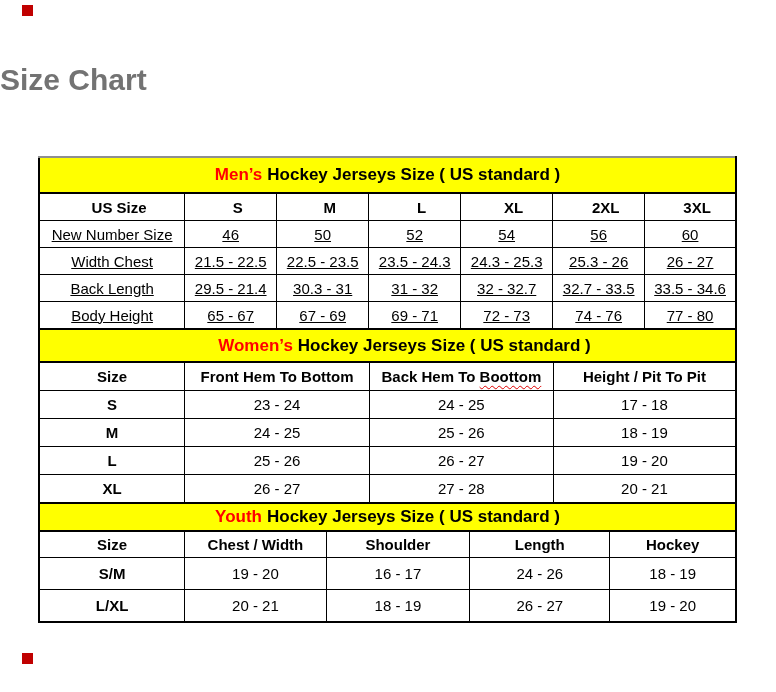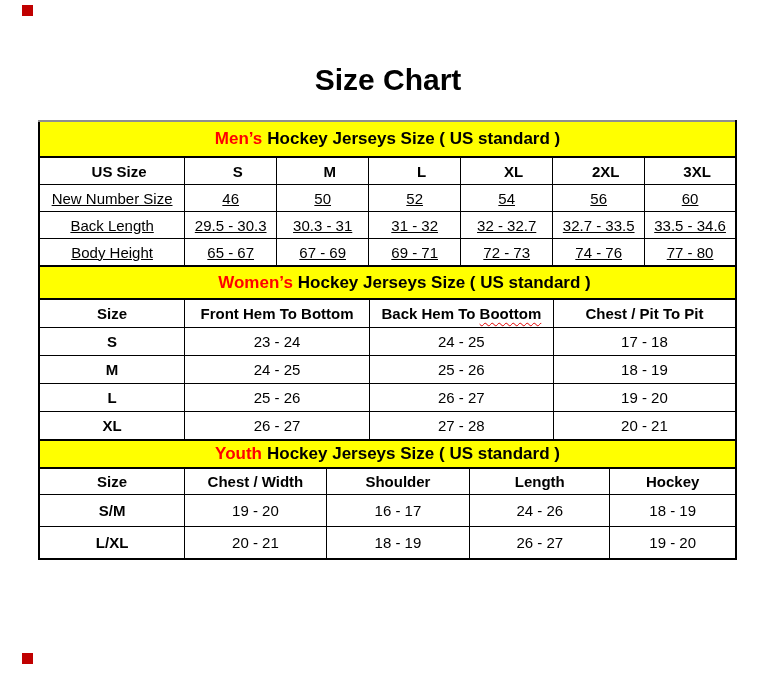--- a/index.html
+++ b/index.html
@@ -2,27 +2,28 @@
 <html><head>
 <meta charset="utf-8">
 <style>
   html, body { margin:0; padding:0; }
   body {
     width:776px; height:692px; background:#ffffff; position:relative;
     font-family:"Liberation Sans", sans-serif; color:#000;
     overflow:hidden;
   }
   .page-title {
-    margin:0; padding-top:63px; text-align:center;
-    font-size:30px; font-weight:bold; color:#000000;
+    margin:0; padding-top:63px; text-align:left;
+    font-size:30px; font-weight:bold; color:#737373;
   }
   .tables { position:absolute; left:38px; top:120px; width:699px; }
   table.size-table {
     border-collapse:collapse; width:699px; table-layout:fixed;
     border:2px solid #000;
+    margin-top:36px;
   }
   table.size-table + table.size-table { margin-top:-2px; }
   th, td {
     border:1px solid #000; text-align:center; vertical-align:middle;
     padding:0 2px; font-size:15px; white-space:nowrap; overflow:hidden;
   }
   tr.band th {
     background:#FFFF00; font-weight:bold; font-size:17px;
     border:2px solid #000;
   }
@@ -92,22 +93,31 @@
         <tr>
           <td>New Number Size</td>
           <td>46</td>
           <td>50</td>
           <td>52</td>
           <td>54</td>
           <td>56</td>
           <td>60</td>
         </tr>
         <tr>
+          <td>Width Chest</td>
+          <td>21.5 - 22.5</td>
+          <td>22.5 - 23.5</td>
+          <td>23.5 - 24.3</td>
+          <td>24.3 - 25.3</td>
+          <td>25.3 - 26</td>
+          <td>26 - 27</td>
+        </tr>
+        <tr>
           <td>Back Length</td>
-          <td>29.5 - 30.3</td>
+          <td>29.5 - 21.4</td>
           <td>30.3 - 31</td>
           <td>31 - 32</td>
           <td>32 - 32.7</td>
           <td>32.7 - 33.5</td>
           <td>33.5 - 34.6</td>
         </tr>
         <tr>
           <td>Body Height</td>
           <td>65 - 67</td>
           <td>67 - 69</td>
@@ -129,21 +139,21 @@
     <thead>
       <tr class="band">
         <th colspan="4">
           <span class="hl">Women’s</span><span class="rest">Hockey Jerseys Size ( US standard )</span>
         </th>
       </tr>
       <tr class="cols">
           <th>Size</th>
           <th>Front Hem To Bottom</th>
           <th>Back Hem To <span class="squig">Boottom</span></th>
-          <th>Chest / Pit To Pit</th>
+          <th>Height / Pit To Pit</th>
         </tr>
     </thead>
     <tbody>
         <tr>
           <td>S</td>
           <td>23 - 24</td>
           <td>24 - 25</td>
           <td>17 - 18</td>
         </tr>
         <tr>

